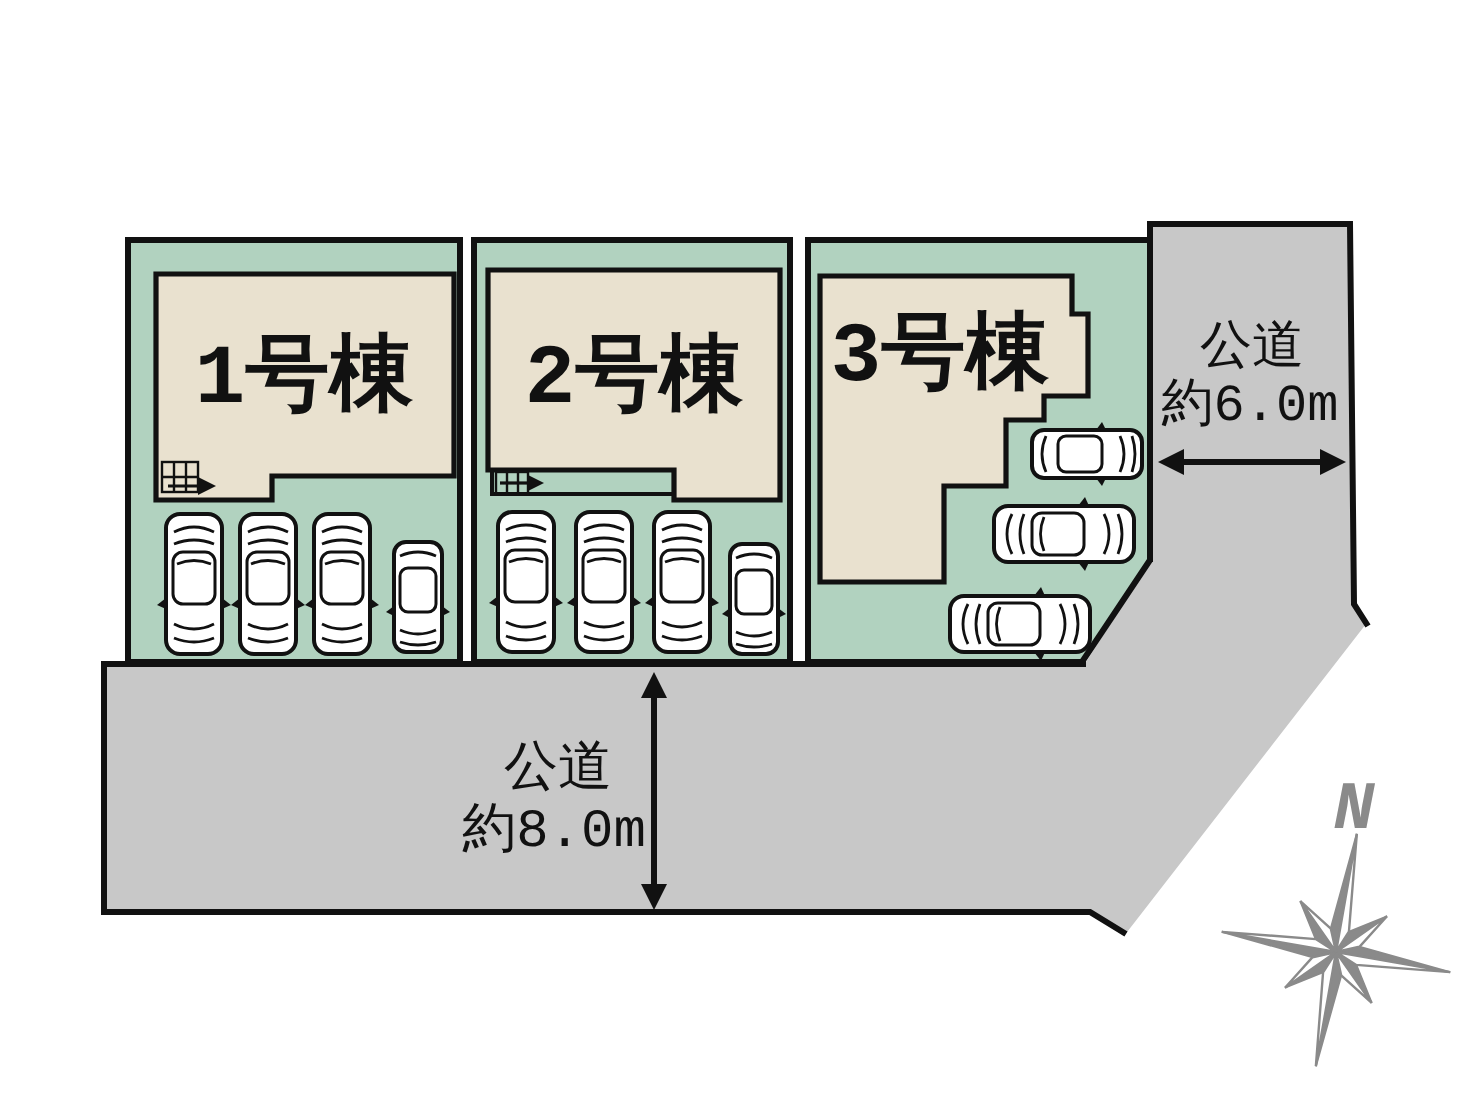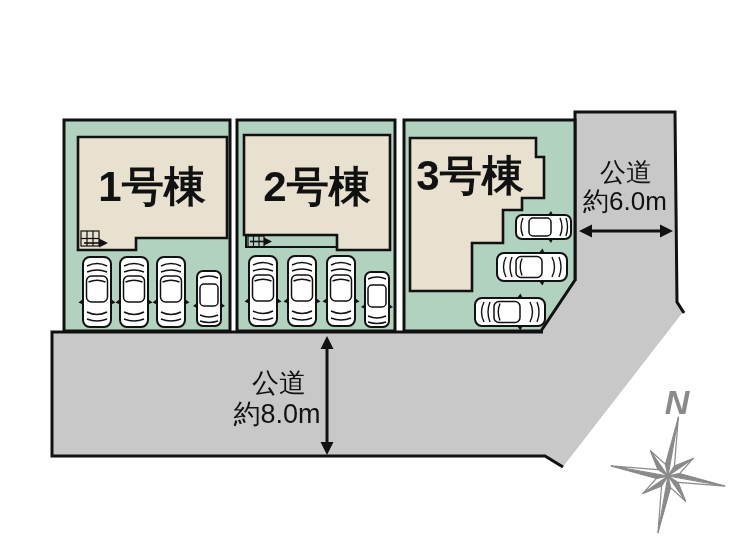--- a/index.html
+++ b/index.html
@@ -1,17 +1,17 @@
 <!DOCTYPE html>
 <html><head>
 <meta charset="utf-8">
 <style>
   html,body{margin:0;padding:0;background:#ffffff;}
   #stage{position:relative;width:740px;height:556px;background:#fff;overflow:hidden;
-         font-family:Liberation Sans, sans-serif;}
+         font-family:Liberation Mono, monospace;}
   svg{position:absolute;left:0;top:0;}
   .lot{stroke:#111;stroke-width:3;}
   .bldg{stroke:#111;stroke-width:2.6;}
   .roadfill{stroke:none;}
   .roadedge{fill:none;stroke:#111;stroke-width:3;stroke-linejoin:miter;}
   .car-body{fill:#fff;stroke:#111;stroke-width:2;}
   .car-line{fill:none;stroke:#111;stroke-width:1.4;}
   .car-cabin{fill:#fff;stroke:#111;stroke-width:1.5;}
   .mirror{fill:#111;}
   .bldg-label{font-size:42px;font-weight:700;fill:#111;text-anchor:middle;}

